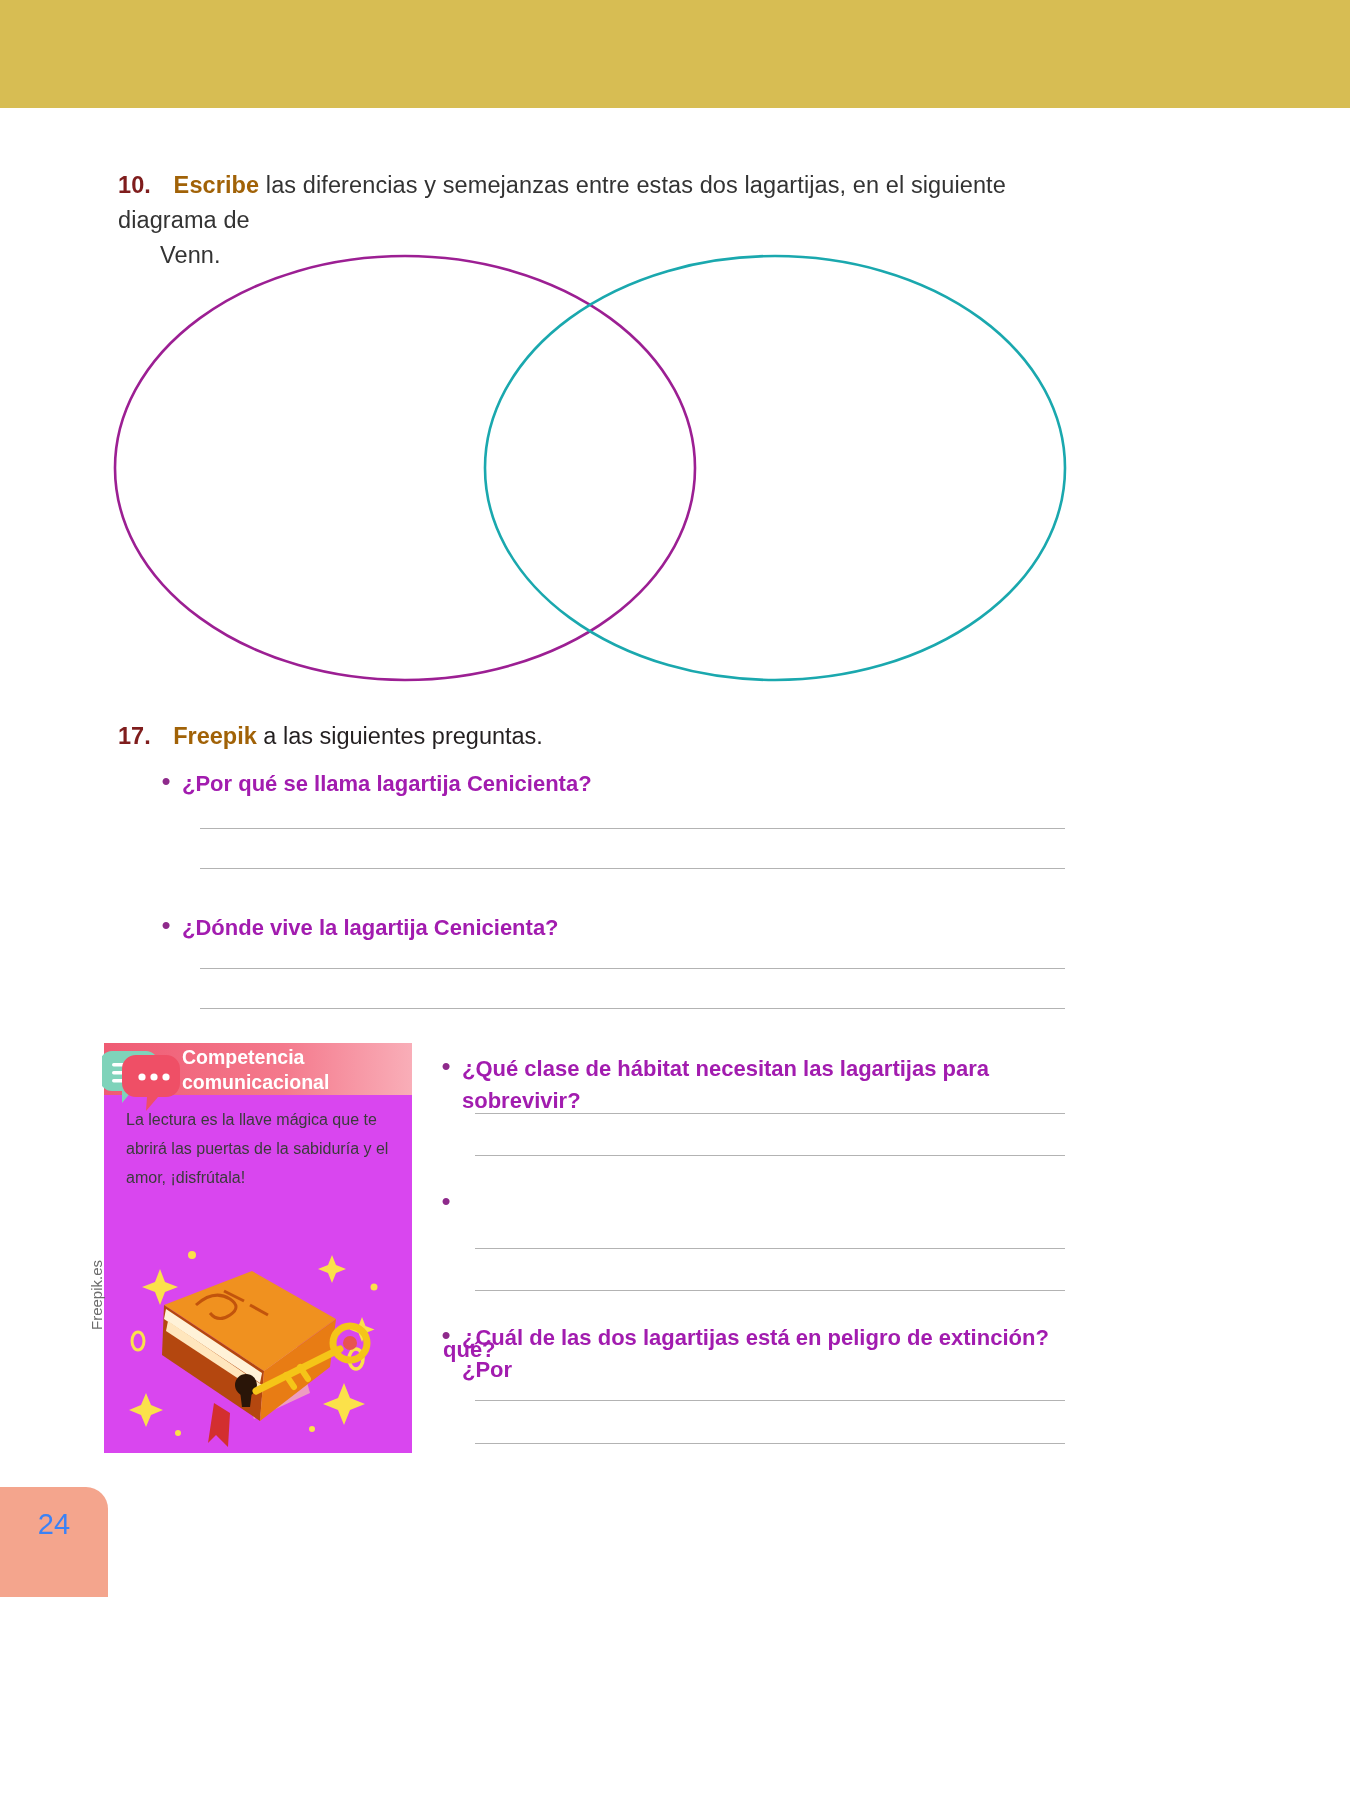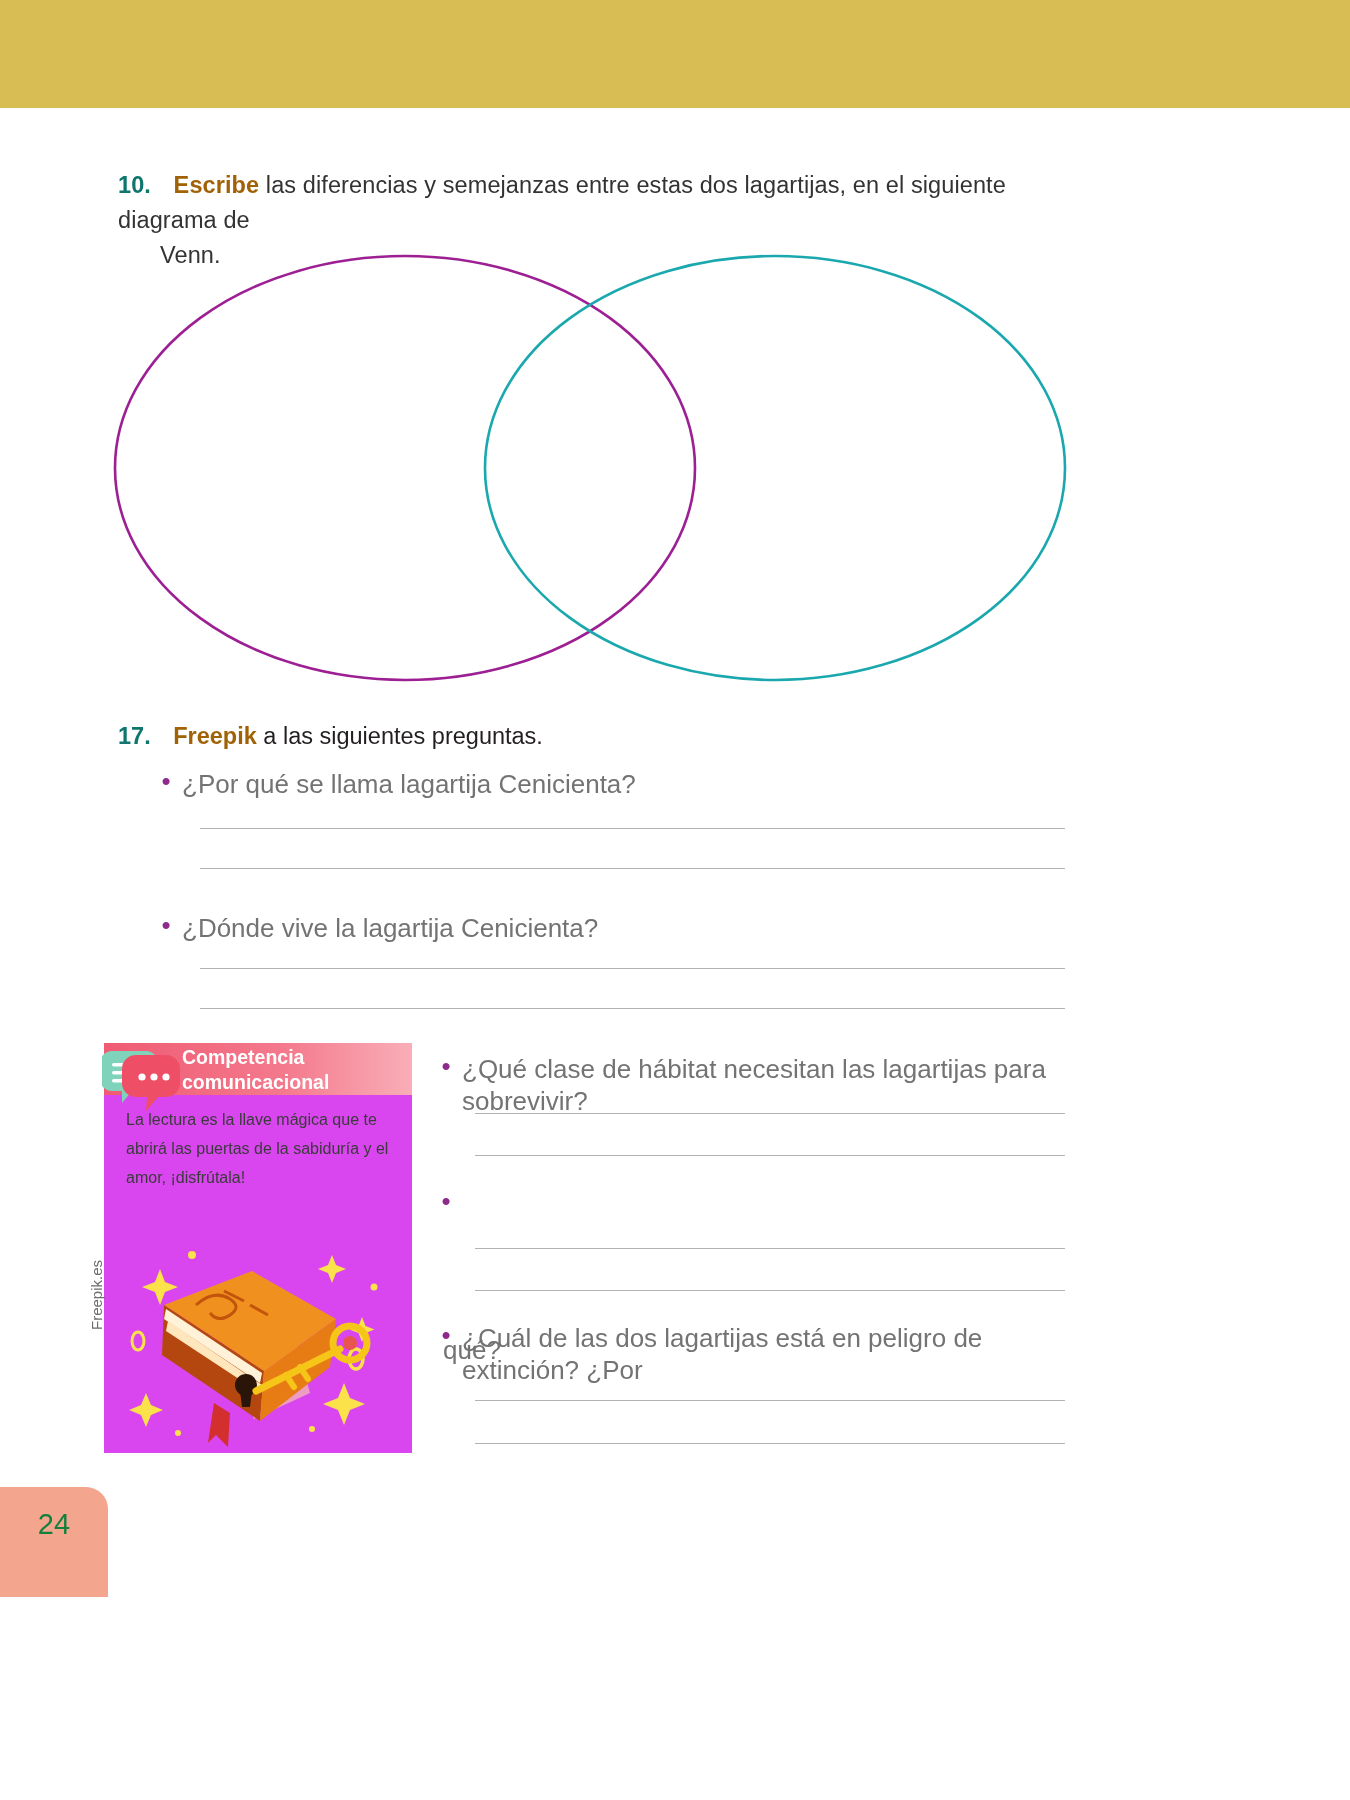--- a/index.html
+++ b/index.html
@@ -18,21 +18,21 @@
     position:absolute;left:0;top:0;width:1350px;height:108px;
     background:#d7bd53;
   }
 
   
   .ex10{
     position:absolute;left:118px;top:168px;width:960px;
     font-size:23.5px;line-height:35px;
     letter-spacing:.1px;
   }
-  .ex-num{color:#0f766e;font-weight:bold;}
+  .ex-num{color:#7f1d1d;font-weight:bold;}
   .ex-verb{font-weight:bold;color:#a16207;margin-left:16px;}
   .ex10 .body{color:#333;}
   .ex10-line2{display:block;margin-left:42px;}
 
   
   .venn{position:absolute;left:0;top:250px;width:1350px;height:440px;}
   .venn svg{display:block;}
 
   
   .ex11{
@@ -40,22 +40,23 @@
     font-size:23.5px;line-height:33px;
   }
 
   
   .qrow{position:absolute;display:flex;align-items:flex-start;}
   .bullet{
     color:#8e2a8b;font-size:26px;line-height:26px;
     width:32px;flex:0 0 32px;text-align:center;
   }
   .qtext{
-    font-size:26px;line-height:32px;color:#737373;
+    font-size:22px;line-height:32px;color:#a21caf;
     font-family:"Liberation Sans", sans-serif;
+    font-weight:bold;
   }
 
   .ansline{
     position:absolute;height:1px;background:#b3b3b3;
   }
 
   
   .comp-box{
     position:absolute;left:104px;top:1043px;width:308px;height:410px;
     background:#d946ef;
@@ -87,21 +88,21 @@
 
   
   .page-tab{
     position:absolute;left:0;top:1487px;width:108px;height:110px;
     background:#f4a58d;
     border-top-right-radius:22px;
     border-bottom-right-radius:0px;
   }
   .page-num{
     position:absolute;left:0;top:1508px;width:108px;
-    text-align:center;font-size:29px;color:#15803d;
+    text-align:center;font-size:29px;color:#3b82f6;
   }
 </style>
 </head>
 <body>
 
 <div class="page">
 
   <div class="top-band"></div>
 
   <div class="ex10">

